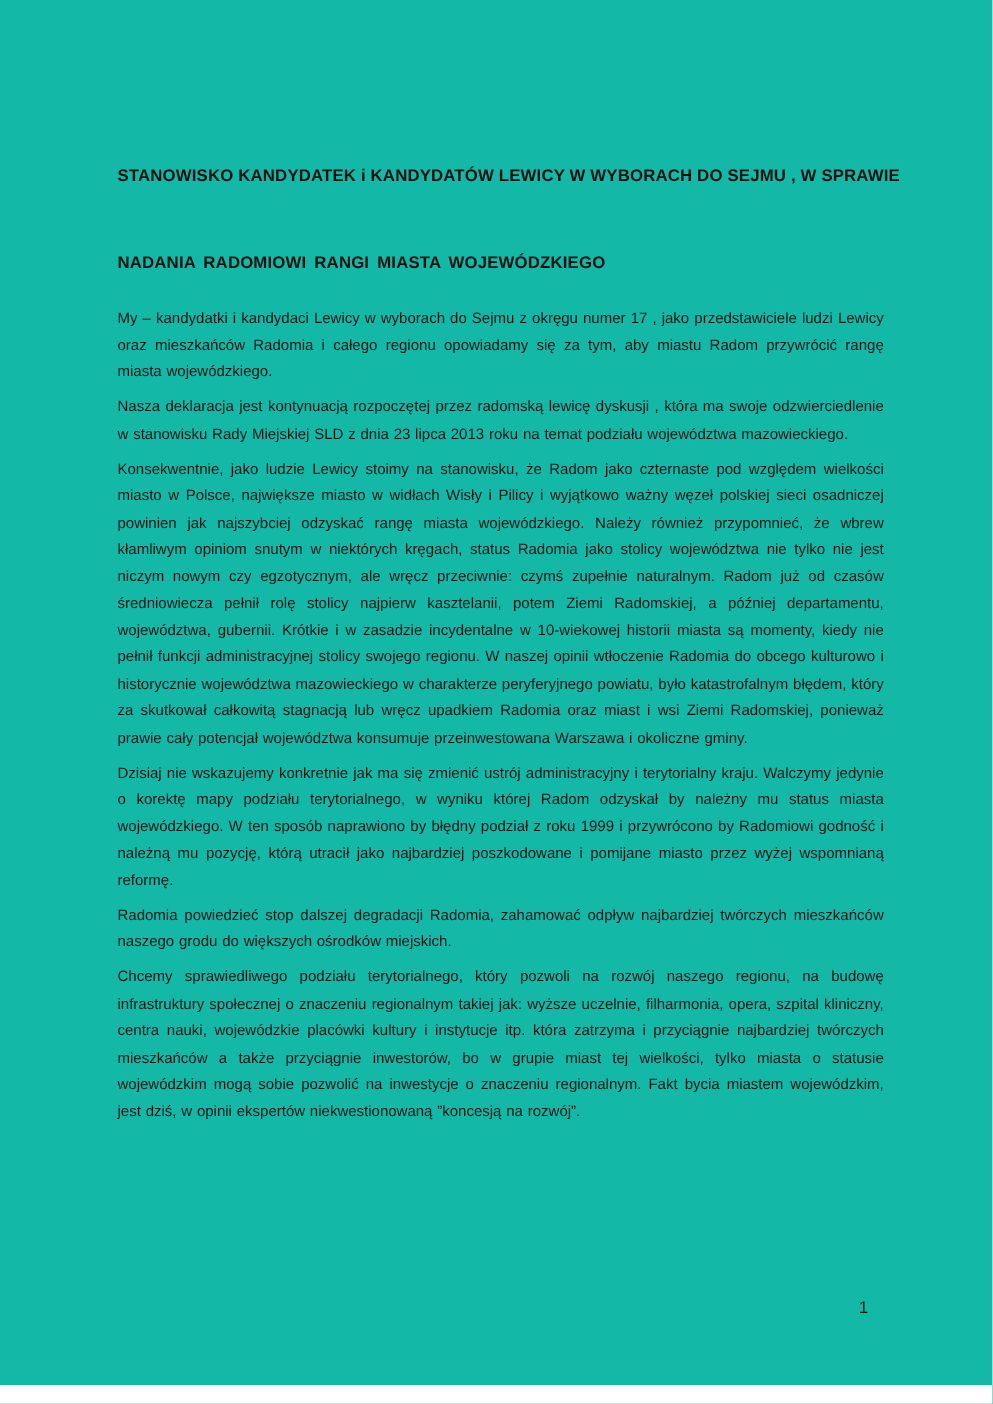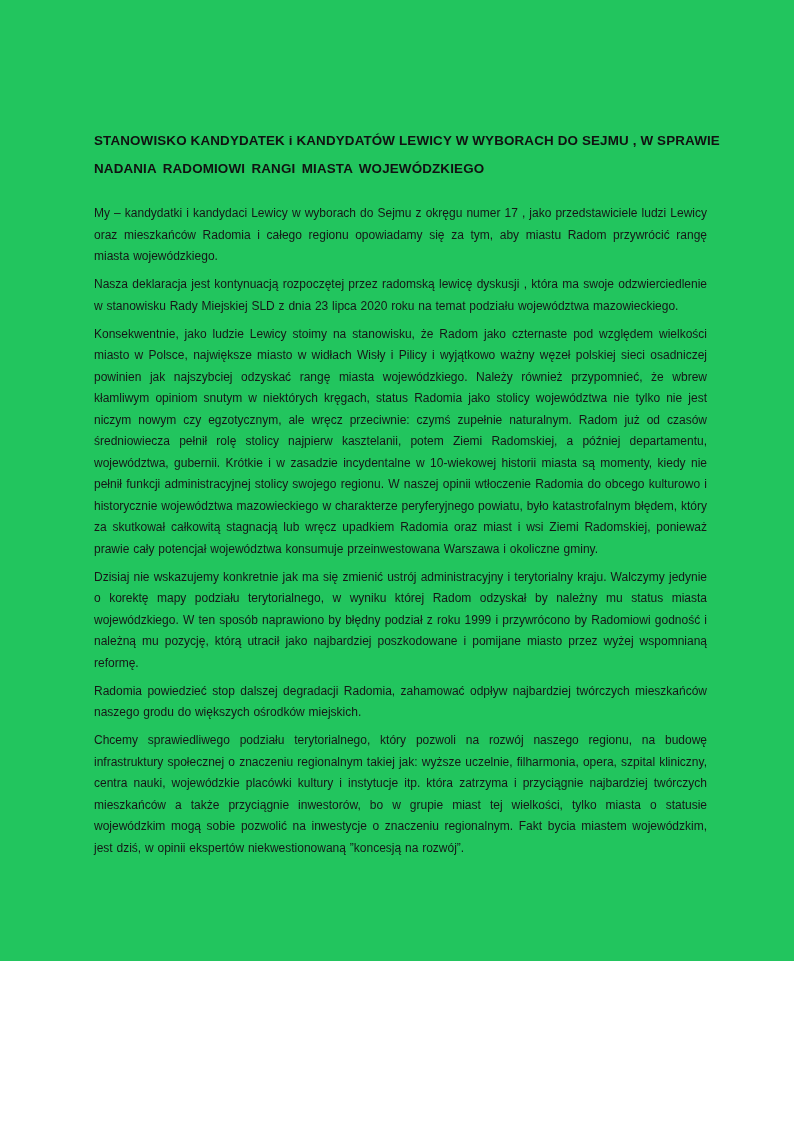--- a/index.html
+++ b/index.html
@@ -4,22 +4,22 @@
 <title>Dokument</title>
 <style>
   html, body {
     margin: 0;
     padding: 0;
     background: #ffffff;
   }
   .page {
     position: relative;
     width: 794px;
-    height: 961px;
-    background: #22c55e;
+    height: 1108px;
+    background: #14b8a6;
     overflow: hidden;
     font-family: "Liberation Sans", "DejaVu Sans", sans-serif;
     color: #161616;
     -webkit-font-smoothing: antialiased;
   }
   .content {
     position: absolute;
     left: 94px;
     top: 127px;
     width: 613px;
@@ -34,20 +34,21 @@
   }
   .title-line-1 {
     display: block;
     text-align: justify;
     text-align-last: justify;
     white-space: nowrap;
   }
   .title-line-2 {
     display: block;
     word-spacing: 2.5px;
+    margin-top: 41px;
   }
   .para {
     margin: 0 0 6.5px 0;
     font-size: 12px;
     line-height: 21.5px;
     text-align: justify;
     word-spacing: 0.5px;
   }
   .page-number {
     position: absolute;
@@ -64,21 +65,21 @@
 <div class="page">
   <div class="content">
 
     <h1 class="doc-title">
       <span class="title-line-1">STANOWISKO KANDYDATEK i KANDYDATÓW LEWICY W WYBORACH DO SEJMU , W SPRAWIE</span>
       <span class="title-line-2">NADANIA RADOMIOWI RANGI MIASTA WOJEWÓDZKIEGO</span>
     </h1>
 
     <p class="para">My – kandydatki i kandydaci Lewicy w wyborach do Sejmu z okręgu numer 17 , jako przedstawiciele ludzi Lewicy oraz mieszkańców Radomia i całego regionu opowiadamy się za tym, aby miastu Radom przywrócić rangę miasta wojewódzkiego.</p>
 
-    <p class="para">Nasza deklaracja jest kontynuacją rozpoczętej przez radomską lewicę dyskusji , która ma swoje odzwierciedlenie w stanowisku Rady Miejskiej SLD z dnia 23 lipca 2020 roku na temat podziału województwa mazowieckiego.</p>
+    <p class="para">Nasza deklaracja jest kontynuacją rozpoczętej przez radomską lewicę dyskusji , która ma swoje odzwierciedlenie w stanowisku Rady Miejskiej SLD z dnia 23 lipca 2013 roku na temat podziału województwa mazowieckiego.</p>
 
     <p class="para">Konsekwentnie, jako ludzie Lewicy stoimy na stanowisku, że Radom jako czternaste pod względem wielkości miasto w Polsce, największe miasto w widłach Wisły i Pilicy i wyjątkowo ważny węzeł polskiej sieci osadniczej powinien jak najszybciej odzyskać rangę miasta wojewódzkiego. Należy również przypomnieć, że wbrew kłamliwym opiniom snutym w niektórych kręgach, status Radomia jako stolicy województwa nie tylko nie jest niczym nowym czy egzotycznym, ale wręcz przeciwnie: czymś zupełnie naturalnym. Radom już od czasów średniowiecza pełnił rolę stolicy najpierw kasztelanii, potem Ziemi Radomskiej, a później departamentu, województwa, gubernii. Krótkie i w zasadzie incydentalne w 10-wiekowej historii miasta są momenty, kiedy nie pełnił funkcji administracyjnej stolicy swojego regionu. W naszej opinii wtłoczenie Radomia do obcego kulturowo i historycznie województwa mazowieckiego w charakterze peryferyjnego powiatu, było katastrofalnym błędem, który za skutkował całkowitą stagnacją lub wręcz upadkiem Radomia oraz miast i wsi Ziemi Radomskiej, ponieważ prawie cały potencjał województwa konsumuje przeinwestowana Warszawa i okoliczne gminy.</p>
 
 
     <p class="para">Dzisiaj nie wskazujemy konkretnie jak ma się zmienić ustrój administracyjny i terytorialny kraju. Walczymy jedynie o korektę mapy podziału terytorialnego, w wyniku której Radom odzyskał by należny mu status miasta wojewódzkiego. W ten sposób naprawiono by błędny podział z roku 1999 i przywrócono by Radomiowi godność i należną mu pozycję, którą utracił jako najbardziej poszkodowane i pomijane miasto przez wyżej wspomnianą reformę.</p>
 
     <p class="para">Radomia powiedzieć stop dalszej degradacji Radomia, zahamować odpływ najbardziej twórczych mieszkańców naszego grodu do większych ośrodków miejskich.</p>
 
     <p class="para">Chcemy sprawiedliwego podziału terytorialnego, który pozwoli na rozwój naszego regionu, na budowę infrastruktury społecznej o znaczeniu regionalnym takiej jak: wyższe uczelnie, filharmonia, opera, szpital kliniczny, centra nauki, wojewódzkie placówki kultury i instytucje itp. która zatrzyma i przyciągnie najbardziej twórczych mieszkańców a także przyciągnie inwestorów, bo w grupie miast tej wielkości, tylko miasta o statusie wojewódzkim mogą sobie pozwolić na inwestycje o znaczeniu regionalnym. Fakt bycia miastem wojewódzkim, jest dziś, w opinii ekspertów niekwestionowaną ”koncesją na rozwój”.</p>
 

